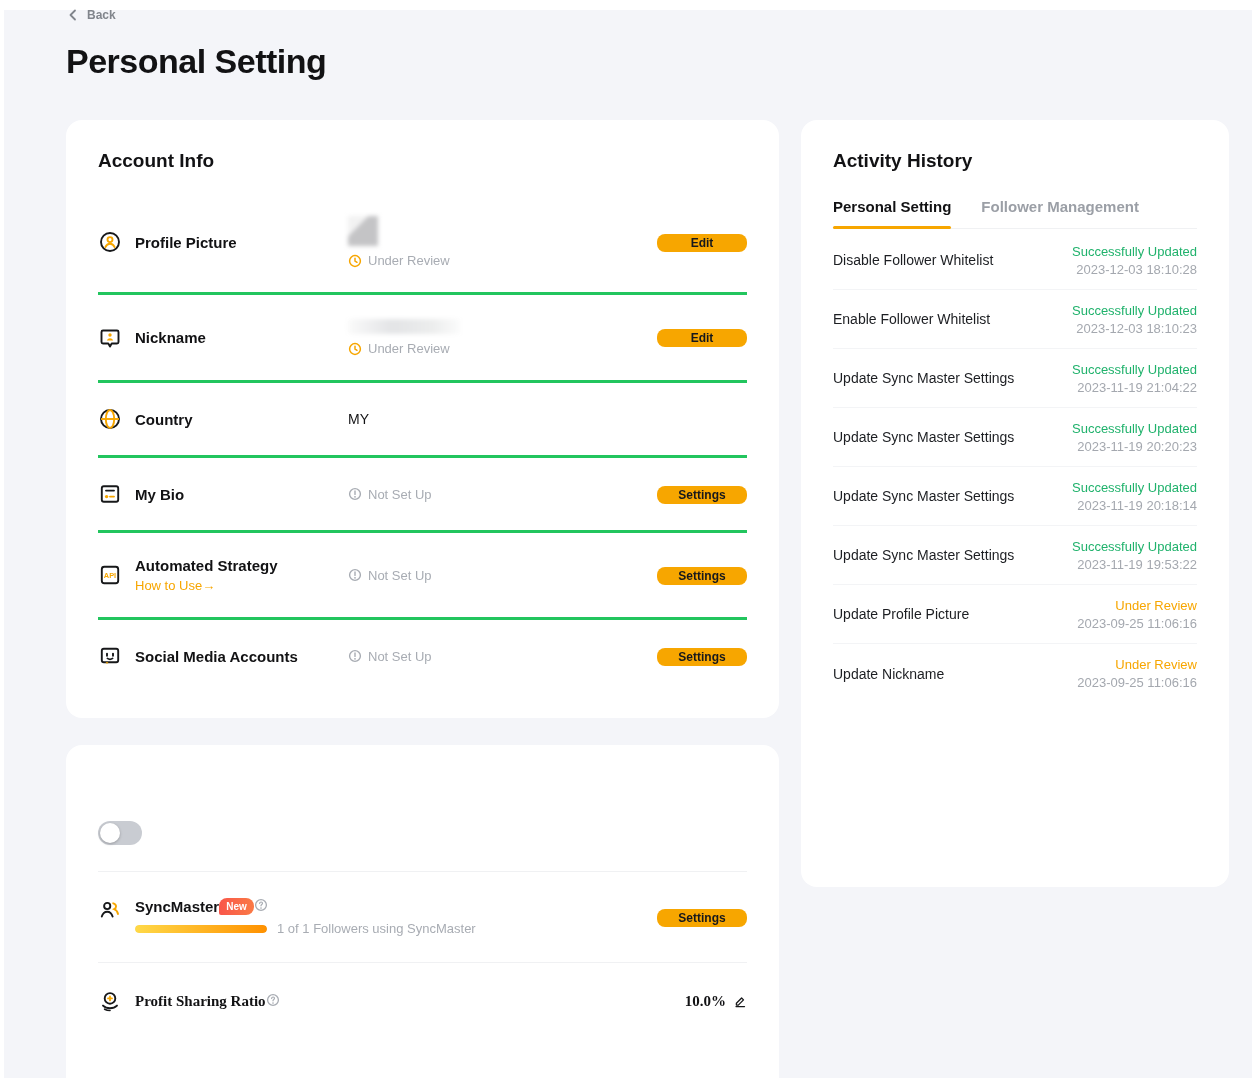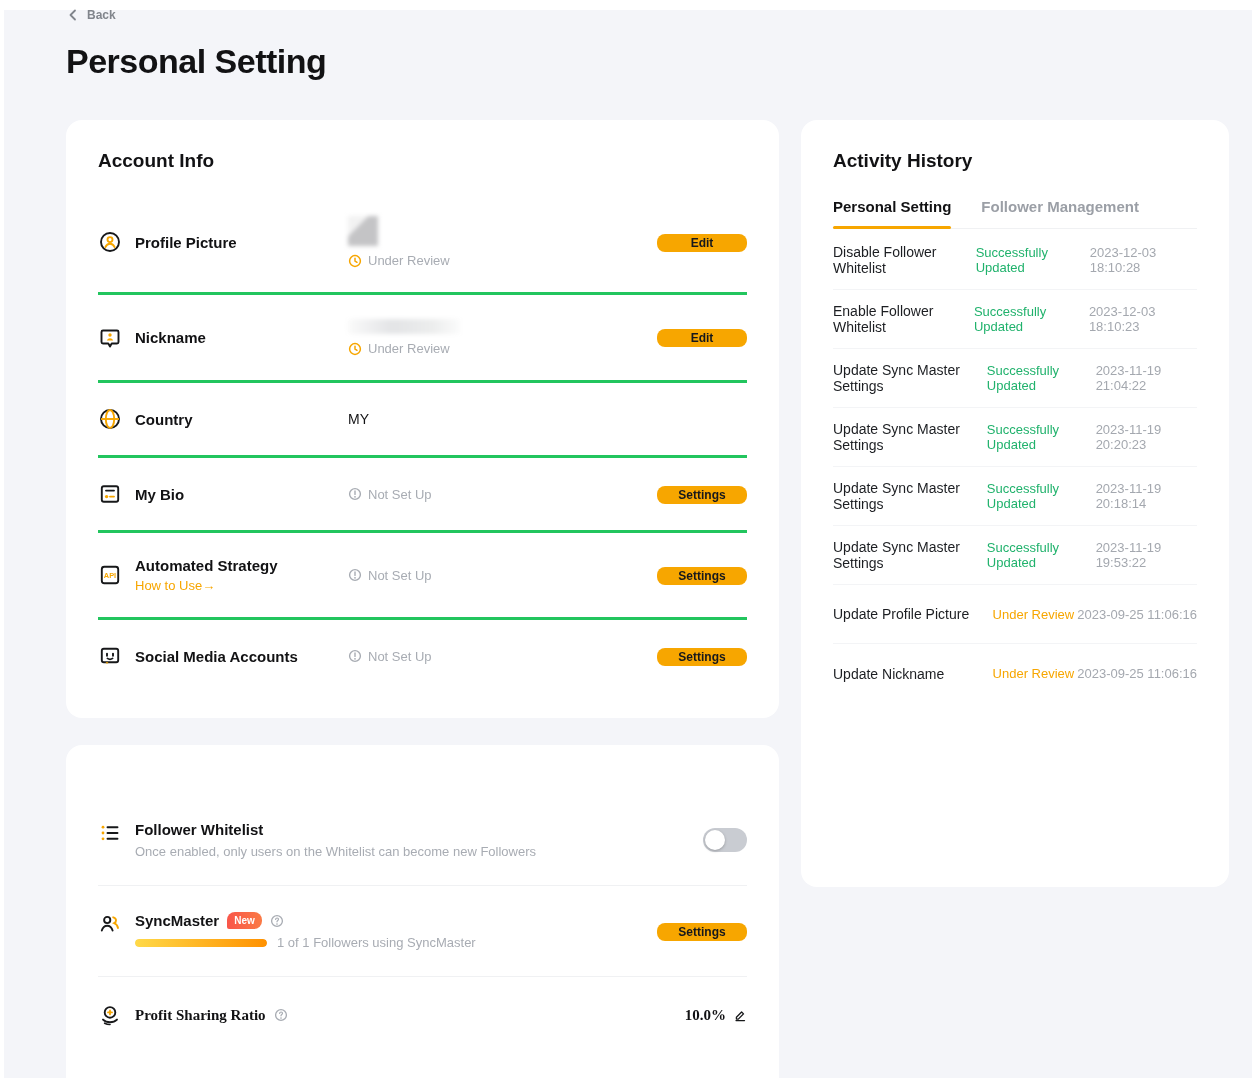--- a/index.html
+++ b/index.html
@@ -41,21 +41,21 @@
     background:linear-gradient(90deg,#fafafa,#e3e4e6 40%,#eceded 75%,#fbfbfb); filter:blur(2px); }
 
   .icon24 { width:24px; height:24px; flex-shrink:0; }
   .icon14 { width:14px; height:14px; flex-shrink:0; }
 
   
   .fs-row { display:flex; align-items:center; padding:26px 0; border-bottom:1px solid #f0f1f3; }
   .fs-row:last-child { border-bottom:none;font-family:Liberation Serif, serif; }
   .fs-main { flex:1; display:flex; gap:13px; }
   .fs-texts { display:flex; flex-direction:column; gap:6px; }
-  .fs-label-line { display:flex; align-items:center; gap:8px; }
+  .fs-label-line { display:flex; align-items:flex-start; }
   .fs-desc { font-size:13px; color:#a8acb3; }
   .badge-new { background:linear-gradient(90deg,#f9564a,#fa7a45); color:#fff; font-size:10px; font-weight:700;
     padding:3px 7px; border-radius:8px 8px 8px 2px; }
   .toggle { width:44px; height:24px; border-radius:12px; background:#c9ccd2; position:relative; cursor:pointer; flex-shrink:0; }
   .toggle .knob { position:absolute; left:2px; top:2px; width:20px; height:20px; border-radius:50%; background:#fff;
     box-shadow:0 1px 3px rgba(0,0,0,.25); }
   .progress-line { display:flex; align-items:center; gap:10px; }
   .progress-track { width:132px; height:8px; border-radius:4px; background:#f0f1f3; overflow:hidden; }
   .progress-fill { height:100%; border-radius:4px; background:linear-gradient(90deg,#ffd948,#ff9100); }
   .progress-text { font-size:13px; color:#a8acb3; }
@@ -64,21 +64,21 @@
   
   .tabs { display:flex; gap:30px; margin-top:26px; border-bottom:1px solid #f0f1f3; }
   .tab { font-size:15px; font-weight:700; padding-bottom:13px; cursor:pointer; position:relative; color:#9b9fa6; }
   .tab.active { color:#121214; }
   .tab.active::after { content:""; position:absolute; left:0; right:0; bottom:-1px; height:3px; background:#f7a600; border-radius:2px; }
   .activity-list { margin-top:2px; }
   .activity-item { display:flex; align-items:center; justify-content:space-between; padding:11px 0; height:59px;
     border-bottom:1px solid #f3f4f6; }
   .activity-item:last-child { border-bottom:none; }
   .activity-title { font-size:14px; color:#1c1e22; }
-  .activity-right { display:flex; flex-direction:row; align-items:flex-end; gap:3px; }
+  .activity-right { display:flex; flex-direction:column; align-items:flex-end; gap:3px; }
   .activity-status { font-size:13px; font-weight:400; }
   .activity-status.success { color:#20b26c; }
   .activity-status.review  { color:#f7a600; }
   .activity-time { font-size:13px; color:#a4a8af; }
 </style>
 </head>
 <body>
 
 <div class="canvas"></div>
 
@@ -223,32 +223,20 @@
       <div class="row-action"><button class="btn">Settings</button></div>
     </div>
 
   </div>
 </div>
 
 <div class="card card-follower">
   <div class="rows">
 
     <div class="fs-row">
-      <div class="fs-main">
-        <svg class="icon24" viewBox="0 0 24 24" fill="none">
-          <circle cx="5" cy="6.2" r="1.4" fill="#f7a600"></circle>
-            <circle cx="5" cy="12" r="1.4" fill="#f7a600"></circle>
-            <circle cx="5" cy="17.8" r="1.4" fill="#f7a600"></circle>
-          <path d="M9.5 6.2h10M9.5 12h10M9.5 17.8h10" stroke="#17181a" stroke-width="1.9" stroke-linecap="round"></path>
-        </svg>
-        <div class="fs-texts">
-          <span class="row-label">Follower Whitelist</span>
-          <span class="fs-desc">Once enabled, only users on the Whitelist can become new Followers</span>
-        </div>
-      </div>
       <div class="toggle">
           <div class="knob"></div>
         </div>
     </div>
 
     <div class="fs-row">
       <div class="fs-main">
         <svg class="icon24" viewBox="0 0 24 24" fill="none">
           <circle cx="9.2" cy="8" r="3.1" stroke="#17181a" stroke-width="1.9"></circle>
           <path d="M3.8 18.6c.9-3.2 2.9-4.9 5.4-4.9s4.5 1.7 5.4 4.9" stroke="#17181a" stroke-width="1.9" stroke-linecap="round"></path>

